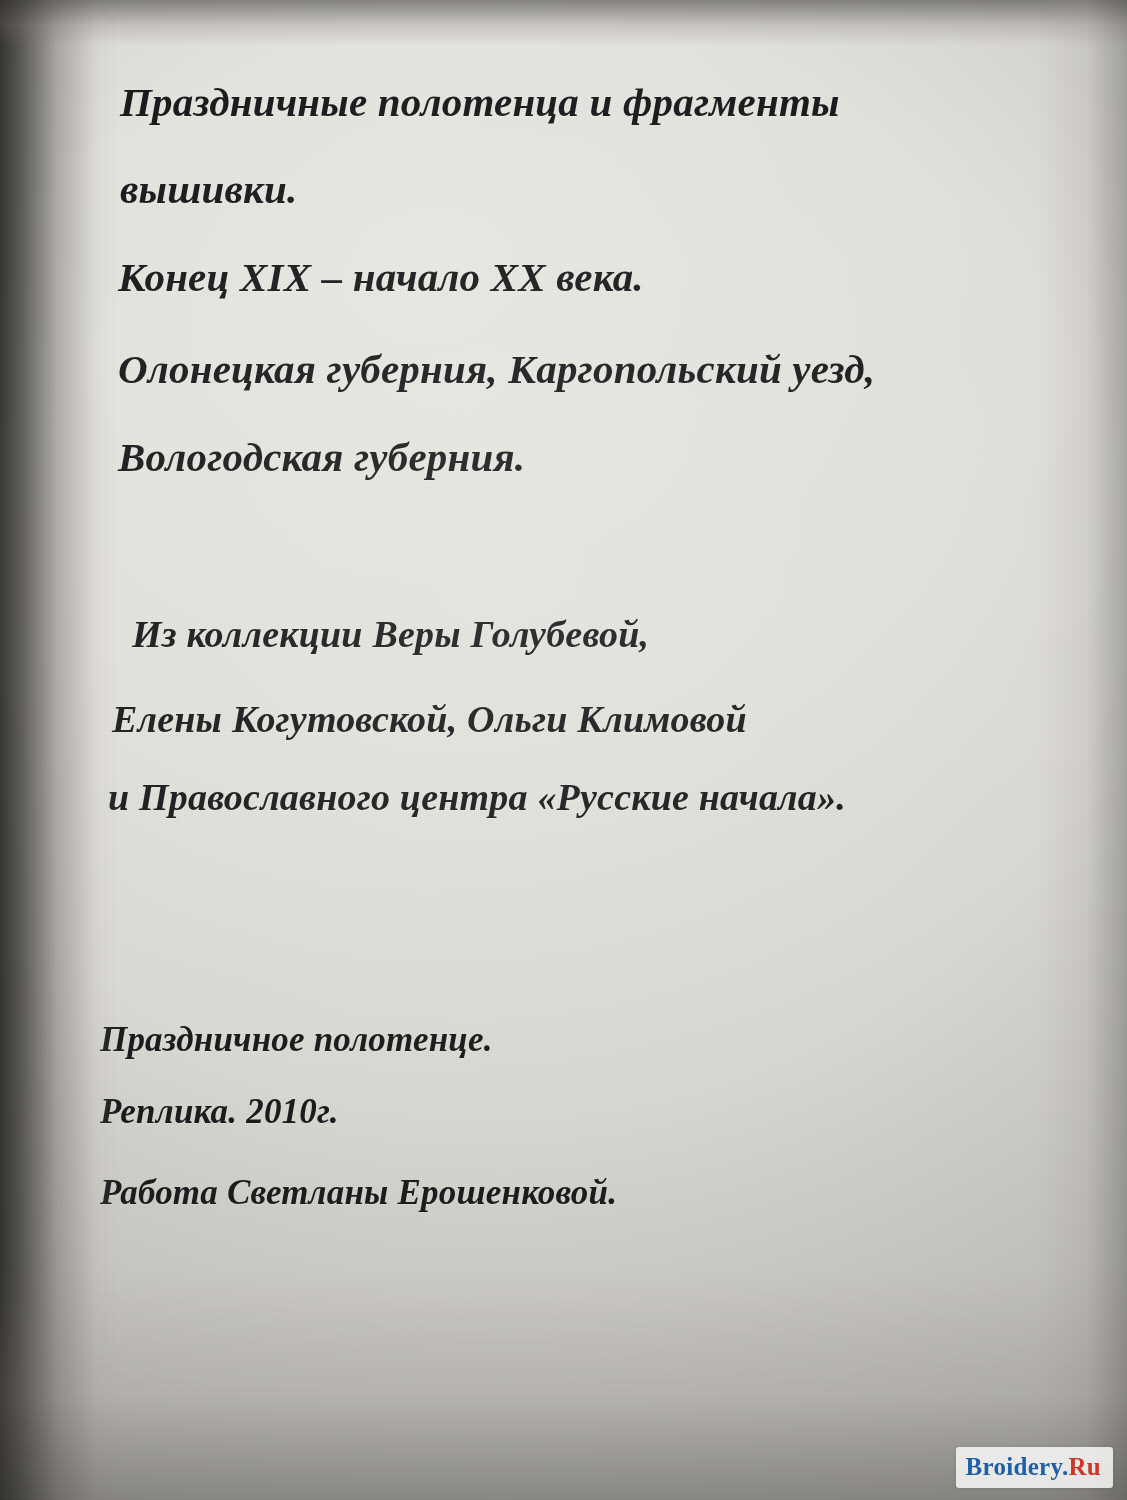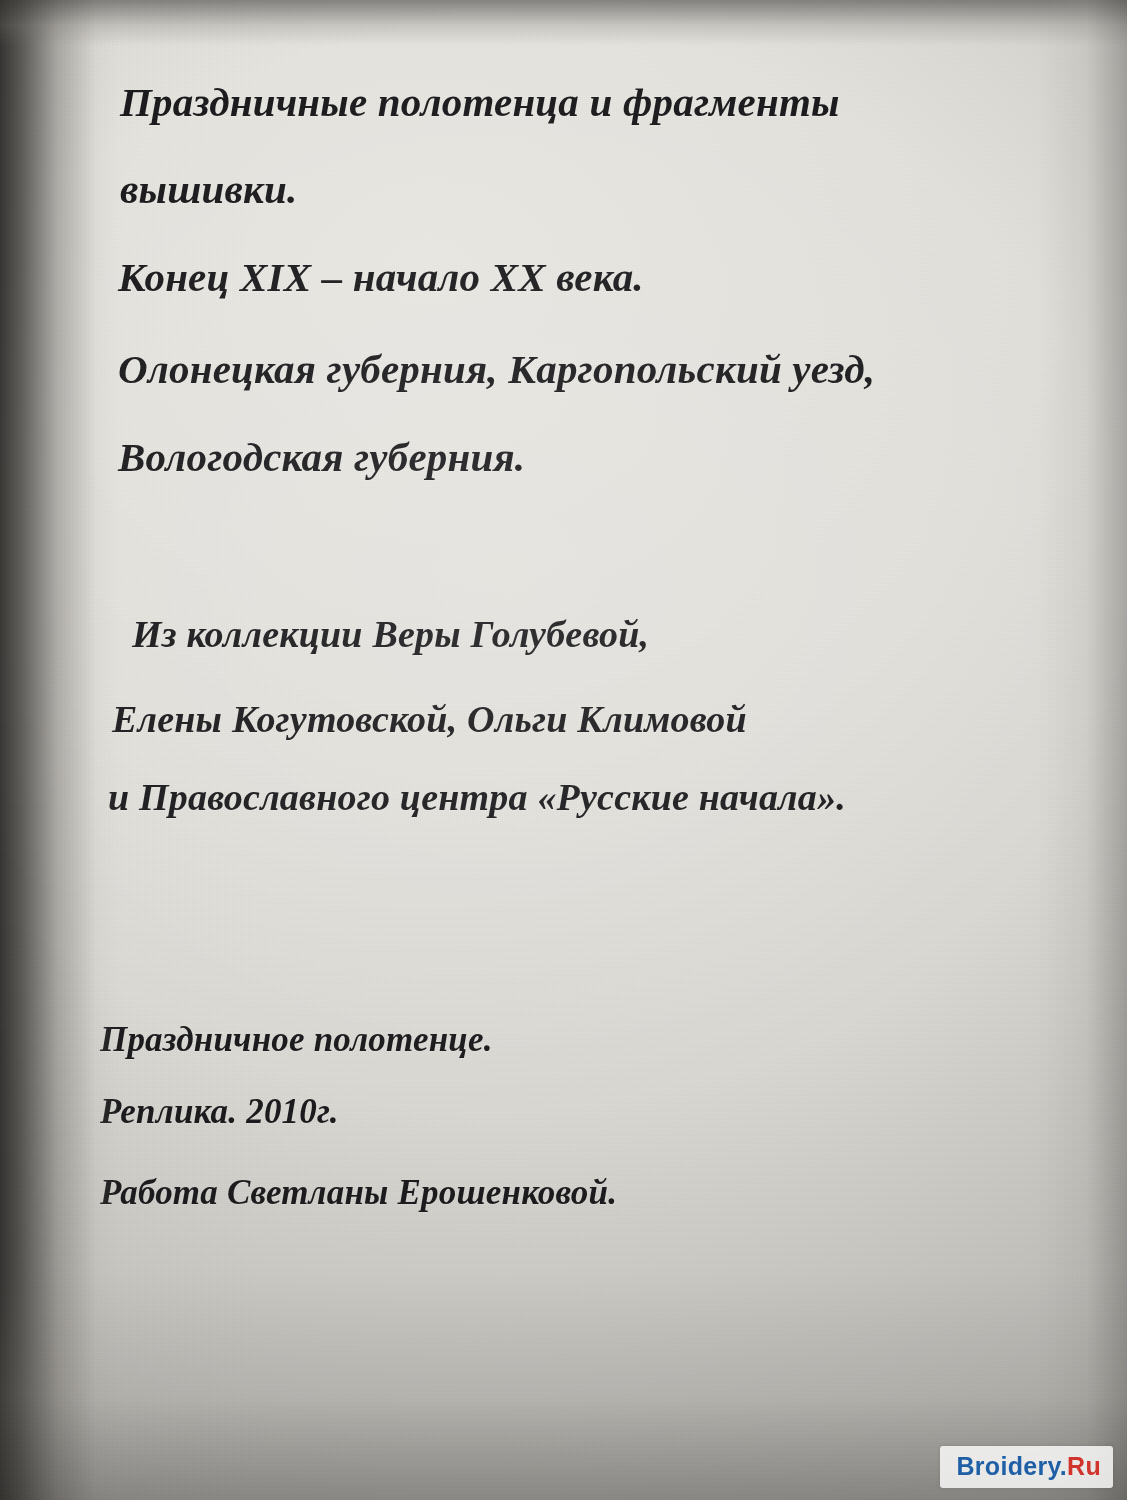--- a/index.html
+++ b/index.html
@@ -100,25 +100,25 @@
   }
   .block-title .line { font-size: 41px; }
   .block-collection .line { font-size: 38px; }
   .block-item .line { font-size: 35px; }
 
   
   .watermark {
     position: absolute;
     right: 14px;
     bottom: 12px;
-    padding: 6px 12px 7px 16px;
+    padding: 6px 12px 7px 10px;
     background: rgba(255,255,255,0.80);
     border-radius: 3px;
     color: #1f5fa6;
-    font-family: Liberation Sans, sans-serif;
+    font-family: Liberation Serif, serif;
     font-weight: bold;
     font-size: 25px;
     letter-spacing: 0.3px;
     box-shadow: 0 0 4px rgba(0,0,0,0.12);
   }
   .watermark .wm-suffix { color: #d0342c; }
 </style>
 </head>
 <body>
 

